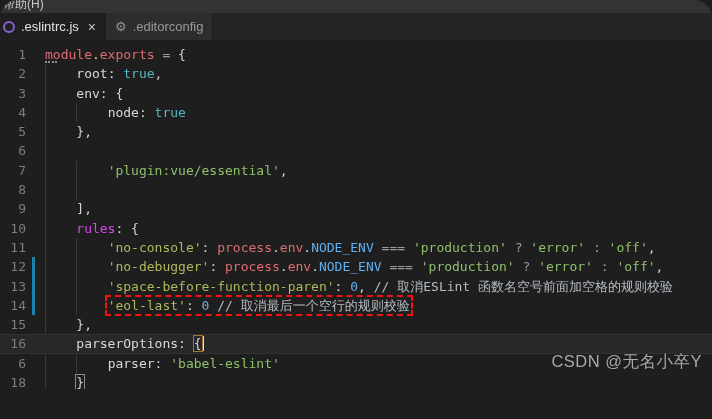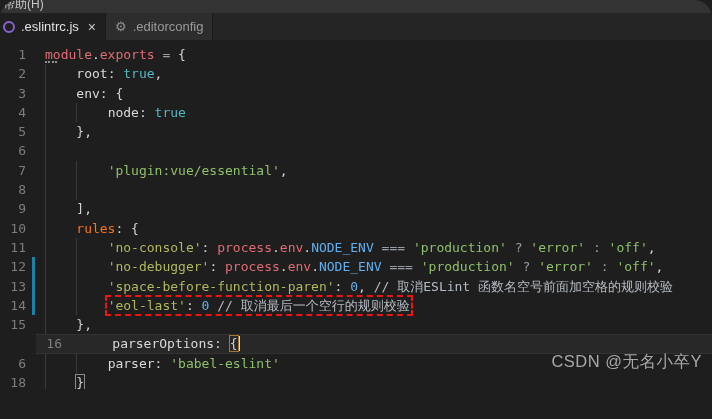--- a/index.html
+++ b/index.html
@@ -17,21 +17,21 @@
   .tab.inactive{background:#2d2d2d;color:#999999;}
   .eslint-ico{width:8px;height:8px;border-radius:50%;border:2px solid #8a63d2;margin:0 6px 0 -6px;flex:none;}
   .gear-ico{color:#8f8f8f;font-size:13px;margin-right:6px;}
   .closex{margin-left:9px;color:#c8c8c8;font-size:14px;line-height:1;}
 
   
   .editor{position:absolute;top:40px;left:0;right:0;bottom:0;padding-top:5px;
           font-family:"DejaVu Sans Mono",monospace;font-size:13px;}
   .guide{position:absolute;width:1px;background:#3a3a3a;z-index:0;}
   .line{position:relative;z-index:1;display:flex;height:19.3px;line-height:19.3px;white-space:pre;}
-  .line.current{background:#282828;box-shadow:inset 0 1px 0 #323232,inset 0 -1px 0 #323232;margin-left:36px;}
+  .line.current{background:#282828;box-shadow:inset 0 1px 0 #323232,inset 0 -1px 0 #323232;}
   .num{flex:none;width:26px;text-align:right;color:#7d7d7d;font-size:13px;}
   .mod{flex:none;width:3px;margin-left:6px;}
   .line.modified .mod{background:#1b81a8;}
   .code{margin-left:10px;white-space:pre;text-align:right;}
   .tk{white-space:pre;}
   .ud{position:relative;}
   .hint-dots{position:absolute;left:45px;top:21px;width:12px;height:0;border-bottom:2px dotted #909090;z-index:2;}
   .hl-box{outline:2px dashed #f31212;outline-offset:1px;}
   .bm-orange{outline:1px solid #a8752f;}
   .bm-gray{outline:1px solid #8a8a8a;}
@@ -75,21 +75,21 @@
     <div id="lines">
         <div class="line"><span class="num">1</span><span class="mod"></span><span class="code"><span class="tk ud" style="color: rgb(224, 108, 117);">module</span><span class="tk " style="color: rgb(212, 212, 212);">.</span><span class="tk " style="color: rgb(224, 108, 117);">exports</span><span class="tk " style="color: rgb(212, 212, 212);"> </span><span class="tk " style="color: rgb(150, 157, 165);">=</span><span class="tk " style="color: rgb(212, 212, 212);"> {</span></span></div>
         <div class="line"><span class="num">2</span><span class="mod"></span><span class="code"><span class="tk " style="color: rgb(212, 212, 212);">    </span><span class="tk " style="color: rgb(217, 217, 217);">root</span><span class="tk " style="color: rgb(212, 212, 212);">: </span><span class="tk " style="color: rgb(86, 182, 194);">true</span><span class="tk " style="color: rgb(212, 212, 212);">,</span></span></div>
         <div class="line"><span class="num">3</span><span class="mod"></span><span class="code"><span class="tk " style="color: rgb(212, 212, 212);">    </span><span class="tk " style="color: rgb(217, 217, 217);">env</span><span class="tk " style="color: rgb(212, 212, 212);">: {</span></span></div>
         <div class="line"><span class="num">4</span><span class="mod"></span><span class="code"><span class="tk " style="color: rgb(212, 212, 212);">        </span><span class="tk " style="color: rgb(217, 217, 217);">node</span><span class="tk " style="color: rgb(212, 212, 212);">: </span><span class="tk " style="color: rgb(86, 182, 194);">true</span></span></div>
         <div class="line"><span class="num">5</span><span class="mod"></span><span class="code"><span class="tk " style="color: rgb(212, 212, 212);">    },</span></span></div>
         <div class="line"><span class="num">6</span><span class="mod"></span></div>
         <div class="line"><span class="num">7</span><span class="mod"></span><span class="code"><span class="tk " style="color: rgb(212, 212, 212);">        </span><span class="tk " style="color: rgb(142, 192, 106);">'plugin:vue/essential'</span><span class="tk " style="color: rgb(212, 212, 212);">,</span></span></div>
         <div class="line"><span class="num">8</span><span class="mod"></span></div>
         <div class="line"><span class="num">9</span><span class="mod"></span><span class="code"><span class="tk " style="color: rgb(212, 212, 212);">    ],</span></span></div>
-        <div class="line"><span class="num">10</span><span class="mod"></span><span class="code"><span class="tk " style="color: rgb(212, 212, 212);">    </span><span class="tk " style="color: #f97316;">rules</span><span class="tk " style="color: rgb(212, 212, 212);">: {</span></span></div>
+        <div class="line"><span class="num">10</span><span class="mod"></span><span class="code"><span class="tk " style="color: rgb(212, 212, 212);">    </span><span class="tk " style="color: #d946ef;">rules</span><span class="tk " style="color: rgb(212, 212, 212);">: {</span></span></div>
         <div class="line"><span class="num">11</span><span class="mod"></span><span class="code"><span class="tk " style="color: rgb(212, 212, 212);">        </span><span class="tk " style="color: rgb(177, 184, 92);">'no-console'</span><span class="tk " style="color: rgb(212, 212, 212);">: </span><span class="tk " style="color: rgb(224, 108, 117);">process</span><span class="tk " style="color: rgb(212, 212, 212);">.</span><span class="tk " style="color: rgb(224, 108, 117);">env</span><span class="tk " style="color: rgb(212, 212, 212);">.</span><span class="tk " style="color: rgb(97, 175, 239);">NODE_ENV</span><span class="tk " style="color: rgb(212, 212, 212);"> </span><span class="tk " style="color: rgb(150, 157, 165);">===</span><span class="tk " style="color: rgb(212, 212, 212);"> </span><span class="tk " style="color: rgb(142, 192, 106);">'production'</span><span class="tk " style="color: rgb(212, 212, 212);"> </span><span class="tk " style="color: rgb(150, 157, 165);">?</span><span class="tk " style="color: rgb(212, 212, 212);"> </span><span class="tk " style="color: rgb(142, 192, 106);">'error'</span><span class="tk " style="color: rgb(212, 212, 212);"> </span><span class="tk " style="color: rgb(150, 157, 165);">:</span><span class="tk " style="color: rgb(212, 212, 212);"> </span><span class="tk " style="color: rgb(142, 192, 106);">'off'</span><span class="tk " style="color: rgb(212, 212, 212);">,</span></span></div>
         <div class="line modified"><span class="num">12</span><span class="mod"></span><span class="code"><span class="tk " style="color: rgb(212, 212, 212);">        </span><span class="tk " style="color: rgb(177, 184, 92);">'no-debugger'</span><span class="tk " style="color: rgb(212, 212, 212);">: </span><span class="tk " style="color: rgb(224, 108, 117);">process</span><span class="tk " style="color: rgb(212, 212, 212);">.</span><span class="tk " style="color: rgb(224, 108, 117);">env</span><span class="tk " style="color: rgb(212, 212, 212);">.</span><span class="tk " style="color: rgb(97, 175, 239);">NODE_ENV</span><span class="tk " style="color: rgb(212, 212, 212);"> </span><span class="tk " style="color: rgb(150, 157, 165);">===</span><span class="tk " style="color: rgb(212, 212, 212);"> </span><span class="tk " style="color: rgb(142, 192, 106);">'production'</span><span class="tk " style="color: rgb(212, 212, 212);"> </span><span class="tk " style="color: rgb(150, 157, 165);">?</span><span class="tk " style="color: rgb(212, 212, 212);"> </span><span class="tk " style="color: rgb(142, 192, 106);">'error'</span><span class="tk " style="color: rgb(212, 212, 212);"> </span><span class="tk " style="color: rgb(150, 157, 165);">:</span><span class="tk " style="color: rgb(212, 212, 212);"> </span><span class="tk " style="color: rgb(142, 192, 106);">'off'</span><span class="tk " style="color: rgb(212, 212, 212);">,</span></span></div>
         <div class="line modified"><span class="num">13</span><span class="mod"></span><span class="code"><span class="tk " style="color: rgb(212, 212, 212);">        </span><span class="tk " style="color: rgb(177, 184, 92);">'space-before-function-paren'</span><span class="tk " style="color: rgb(212, 212, 212);">: </span><span class="tk " style="color: rgb(104, 176, 232);">0</span><span class="tk " style="color: rgb(212, 212, 212);">, </span><span class="tk " style="color: rgb(180, 187, 195);">// 取消ESLint 函数名空号前面加空格的规则校验</span></span></div>
         <div class="line modified"><span class="num">14</span><span class="mod"></span><span class="code"><span class="tk " style="color: rgb(212, 212, 212);">        </span><span class="hl-box"><span class="tk " style="color: rgb(177, 184, 92);">'eol-last'</span><span class="tk " style="color: rgb(212, 212, 212);">: </span><span class="tk " style="color: rgb(104, 176, 232);">0</span><span class="tk " style="color: rgb(212, 212, 212);"> </span><span class="tk " style="color: rgb(180, 187, 195);">// 取消最后一个空行的规则校验</span></span></span></div>
         <div class="line"><span class="num">15</span><span class="mod"></span><span class="code"><span class="tk " style="color: rgb(212, 212, 212);">    },</span></span></div>
         <div class="line current"><span class="num">16</span><span class="mod"></span><span class="code"><span class="tk " style="color: rgb(212, 212, 212);">    </span><span class="tk " style="color: rgb(217, 217, 217);">parserOptions</span><span class="tk " style="color: rgb(212, 212, 212);">: </span><span class="tk bm-orange" style="color: rgb(212, 212, 212);">{</span><span class="cursor"></span></span></div>
         <div class="line"><span class="num">6</span><span class="mod"></span><span class="code"><span class="tk " style="color: rgb(212, 212, 212);">        </span><span class="tk " style="color: rgb(217, 217, 217);">parser</span><span class="tk " style="color: rgb(212, 212, 212);">: </span><span class="tk " style="color: rgb(142, 192, 106);">'babel-eslint'</span></span></div>
         <div class="line"><span class="num">18</span><span class="mod"></span><span class="code"><span class="tk " style="color: rgb(212, 212, 212);">    </span><span class="tk bm-gray" style="color: rgb(212, 212, 212);">}</span></span></div>
         <div class="line"><span class="num">19</span><span class="mod"></span><span class="code"><span class="tk " style="color: rgb(212, 212, 212);">}</span></span></div>
       </div>

